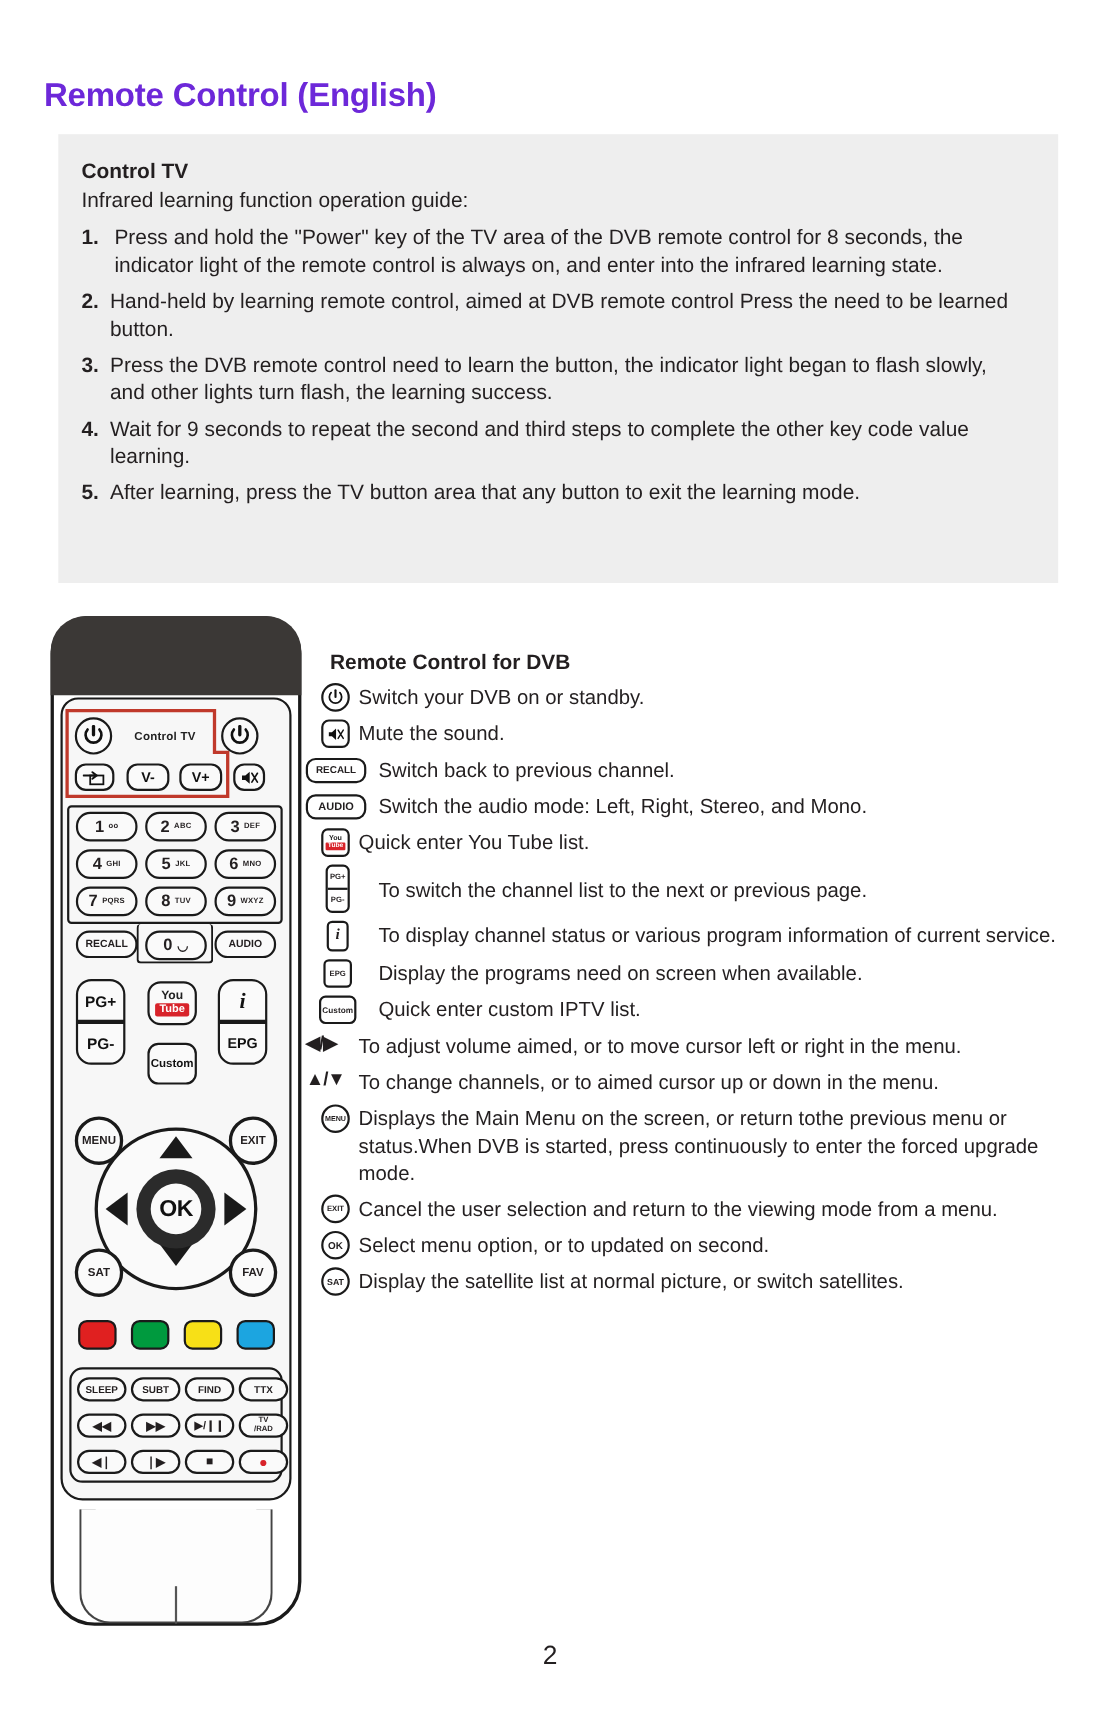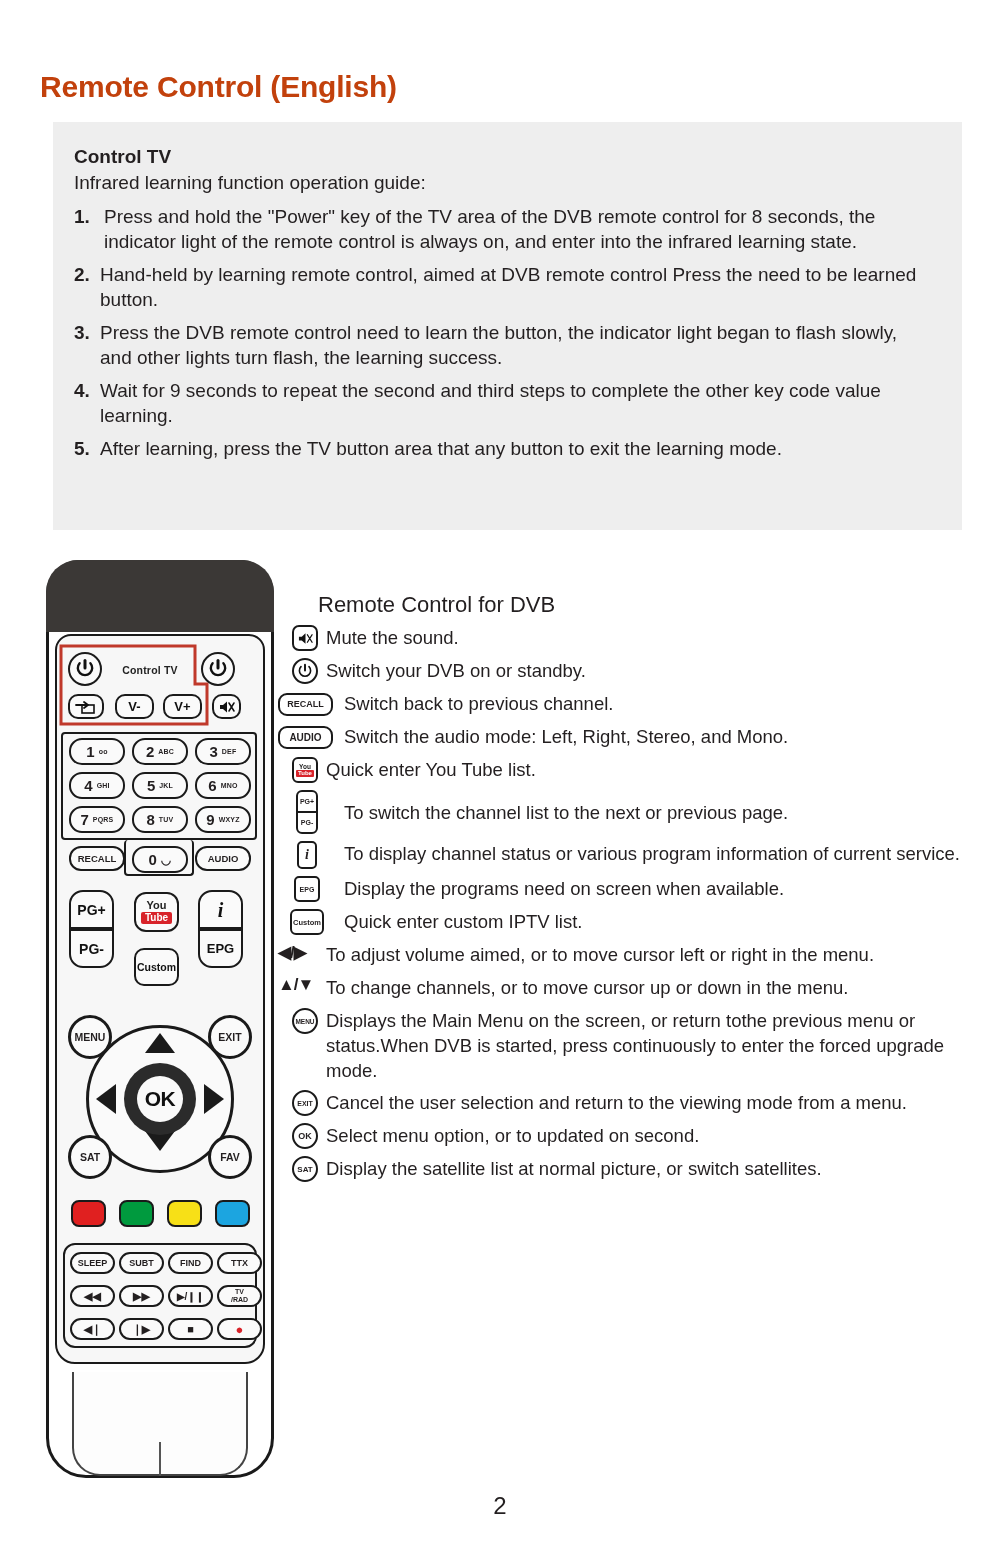--- a/index.html
+++ b/index.html
@@ -17,21 +17,21 @@
   }
 
   
   .page-title {
     position: absolute;
     left: 40px;
     top: 70px;
     font-size: 30px;
     font-weight: bold;
     letter-spacing: -0.2px;
-    color: #c2410c;
+    color: #6d28d9;
     text-align: right;
   }
 
   
   .panel {
     position: absolute;
     left: 53px;
     top: 122px;
     width: 909px;
     height: 408px;
@@ -279,23 +279,23 @@
   .mediakey.two-line { font-size: 7px; line-height: 8px; flex-direction: column; }
 
   
   .legend {
     position: absolute;
     left: 278px;
     top: 592px;
     width: 712px;
   }
   .legend-title {
-    font-size: 22px;
-    font-weight: normal;
-    margin-left: 40px;
+    font-size: 19px;
+    font-weight: bold;
+    margin-left: 22px;
     margin-bottom: 7px;
   }
   .legend-row {
     display: flex;
     align-items: flex-start;
     margin-bottom: 7px;
   }
   .legend-ico {
     flex: 0 0 auto;
     display: flex;
@@ -548,42 +548,42 @@
 
   <div class="remote-bottom-plate"></div>
   <div class="remote-bottom-split"></div>
 </div>
 
 <div class="legend">
   <div class="legend-title">Remote Control for DVB</div>
 
   <div class="legend-row">
     <div class="legend-ico" style="flex-basis:40px; justify-content:flex-end;">
+      <div class="ic-circle">
+        <svg width="16" height="16" viewBox="0 0 20 20">
+          <path d="M10 2 L10 9.5" stroke="#111" stroke-width="2.4" stroke-linecap="round" fill="none"></path>
+          <path d="M5 4.6 A7 7 0 1 0 15 4.6" stroke="#111" stroke-width="2" fill="none" stroke-linecap="round"></path>
+        </svg>
+      </div>
+    </div>
+    <div class="legend-txt">Switch your DVB on or standby.</div>
+  </div>
+
+  <div class="legend-row">
+    <div class="legend-ico" style="flex-basis:40px; justify-content:flex-end;">
       <div class="ic-rect" style="width:26px;height:26px;">
         <svg width="17" height="15" viewBox="0 0 18 16">
           <path d="M2 6 L5 6 L9 2.5 L9 13.5 L5 10 L2 10 Z" fill="#111"></path>
           <path d="M11 4 L16 12 M16 4 L11 12" stroke="#111" stroke-width="1.4" stroke-linecap="round"></path>
         </svg>
       </div>
     </div>
     <div class="legend-txt">Mute the sound.</div>
   </div>
 
-  <div class="legend-row">
-    <div class="legend-ico" style="flex-basis:40px; justify-content:flex-end;">
-      <div class="ic-circle">
-        <svg width="16" height="16" viewBox="0 0 20 20">
-          <path d="M10 2 L10 9.5" stroke="#111" stroke-width="2.4" stroke-linecap="round" fill="none"></path>
-          <path d="M5 4.6 A7 7 0 1 0 15 4.6" stroke="#111" stroke-width="2" fill="none" stroke-linecap="round"></path>
-        </svg>
-      </div>
-    </div>
-    <div class="legend-txt">Switch your DVB on or standby.</div>
-  </div>
-
 
   <div class="legend-row">
     <div class="legend-ico" style="flex-basis:58px; justify-content:flex-start;">
       <div class="ic-rect" style="width:55px;height:23px;font-size:9px;border-radius:9px;">RECALL</div>
     </div>
     <div class="legend-txt">Switch back to previous channel.</div>
   </div>
 
   <div class="legend-row">
     <div class="legend-ico" style="flex-basis:58px; justify-content:flex-start;">
@@ -637,21 +637,21 @@
     <div class="legend-ico" style="flex-basis:48px; justify-content:flex-start; align-items:flex-start;">
       <div class="ic-arrows">◀/▶</div>
     </div>
     <div class="legend-txt" style="padding-left:0;">To adjust volume aimed, or to move cursor left or right in the menu.</div>
   </div>
 
   <div class="legend-row">
     <div class="legend-ico" style="flex-basis:48px; justify-content:flex-start; align-items:flex-start;">
       <div class="ic-arrows">▲/▼</div>
     </div>
-    <div class="legend-txt" style="padding-left:0;">To change channels, or to move cursor up or down  in the menu.</div>
+    <div class="legend-txt" style="padding-left:0;">To change channels, or to aimed cursor up or down  in the menu.</div>
   </div>
 
   <div class="legend-row">
     <div class="legend-ico" style="flex-basis:40px; justify-content:flex-end;">
       <div class="ic-circle" style="font-size:6.5px;">MENU</div>
     </div>
     <div class="legend-txt">Displays the Main Menu on the screen, or return tothe previous menu or status.When DVB is started, press continuously to enter the forced upgrade mode.</div>
   </div>
 
   <div class="legend-row">

